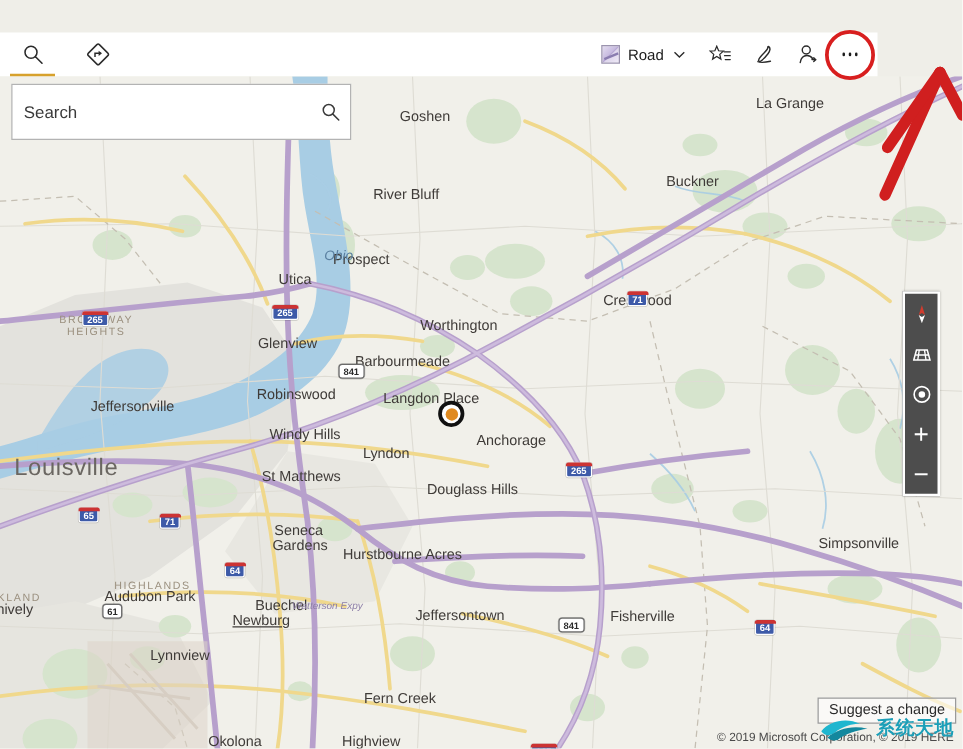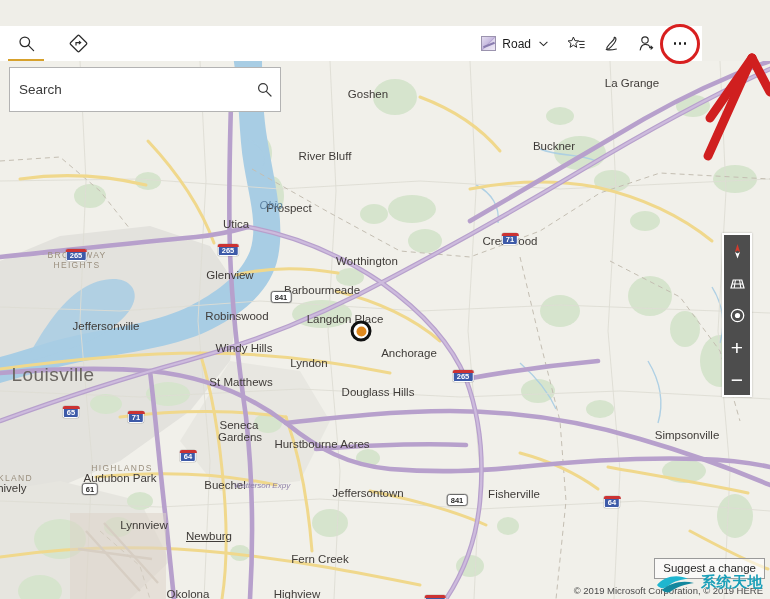--- a/index.html
+++ b/index.html
@@ -400,21 +400,21 @@
           <path d="M86 470 L140 530"></path>
           <path d="M104 462 L158 522"></path>
           <path d="M78 488 L152 498"></path>
         </g>
         <rect x="70" y="452" width="96" height="92" fill="#dcd4c9" opacity="0.55"></rect>
       </g>
     </svg>
 
     <div id="label-layer">
         <div class="lbl city" style="left: 78px; top: 40px;">Sellersburg</div>
-        <div class="lbl city" style="left: 368px; top: 33px;">Goshen</div>
+        <div class="lbl city" style="left: 340px; top: 33px;">Goshen</div>
         <div class="lbl city" style="left: 632px; top: 22px;">La Grange</div>
         <div class="lbl city" style="left: 554px; top: 85px;">Buckner</div>
         <div class="lbl city" style="left: 325px; top: 95px;">River Bluff</div>
         <div class="lbl city" style="left: 289px; top: 147px;">Prospect</div>
         <div class="lbl city" style="left: 236px; top: 163px;">Utica</div>
         <div class="lbl city" style="left: 510px; top: 180px;">Crestwood</div>
         <div class="lbl city" style="left: 367px; top: 200px;">Worthington</div>
         <div class="lbl city" style="left: 230px; top: 214px;">Glenview</div>
         <div class="lbl city" style="left: 322px; top: 229px;">Barbourmeade</div>
         <div class="lbl city" style="left: 237px; top: 255px;">Robinswood</div>
@@ -427,21 +427,21 @@
         <div class="lbl city" style="left: 241px; top: 321px;">St Matthews</div>
         <div class="lbl city" style="left: 378px; top: 331px;">Douglass Hills</div>
         <div class="lbl city" style="left: 239px; top: 364px;">Seneca</div>
         <div class="lbl city" style="left: 240px; top: 376px;">Gardens</div>
         <div class="lbl city" style="left: 687px; top: 374px;">Simpsonville</div>
         <div class="lbl city" style="left: 322px; top: 383px;">Hurstbourne Acres</div>
         <div class="lbl city" style="left: 120px; top: 417px;">Audubon Park</div>
         <div class="lbl city" style="left: 225px; top: 424px;">Buechel</div>
         <div class="lbl city" style="left: 368px; top: 432px;">Jeffersontown</div>
         <div class="lbl city" style="left: 514px; top: 433px;">Fisherville</div>
-        <div class="lbl city" style="left: 209px; top: 475px; text-decoration: underline;">Newburg</div>
+        <div class="lbl city" style="left: 209px; top: 436px; text-decoration: underline;">Newburg</div>
         <div class="lbl city" style="left: 144px; top: 464px;">Lynnview</div>
         <div class="lbl city" style="left: 320px; top: 498px;">Fern Creek</div>
         <div class="lbl city" style="left: 188px; top: 533px;">Okolona</div>
         <div class="lbl city" style="left: 297px; top: 533px;">Highview</div>
         <div class="lbl city" style="left: 8px; top: 427px;">Shively</div>
         <div class="lbl nbhd" style="left: 122px; top: 407px; text-align: center;">HIGHLANDS</div>
         <div class="lbl nbhd" style="left: 8px; top: 417px;">OAKLAND</div>
         <div class="lbl nbhd" style="left: 77px; top: 194px;">BROADWAY</div>
         <div class="lbl nbhd" style="left: 77px; top: 204px;">HEIGHTS</div>
         <div class="lbl water" style="left: 271px; top: 144px;">Ohio</div>

